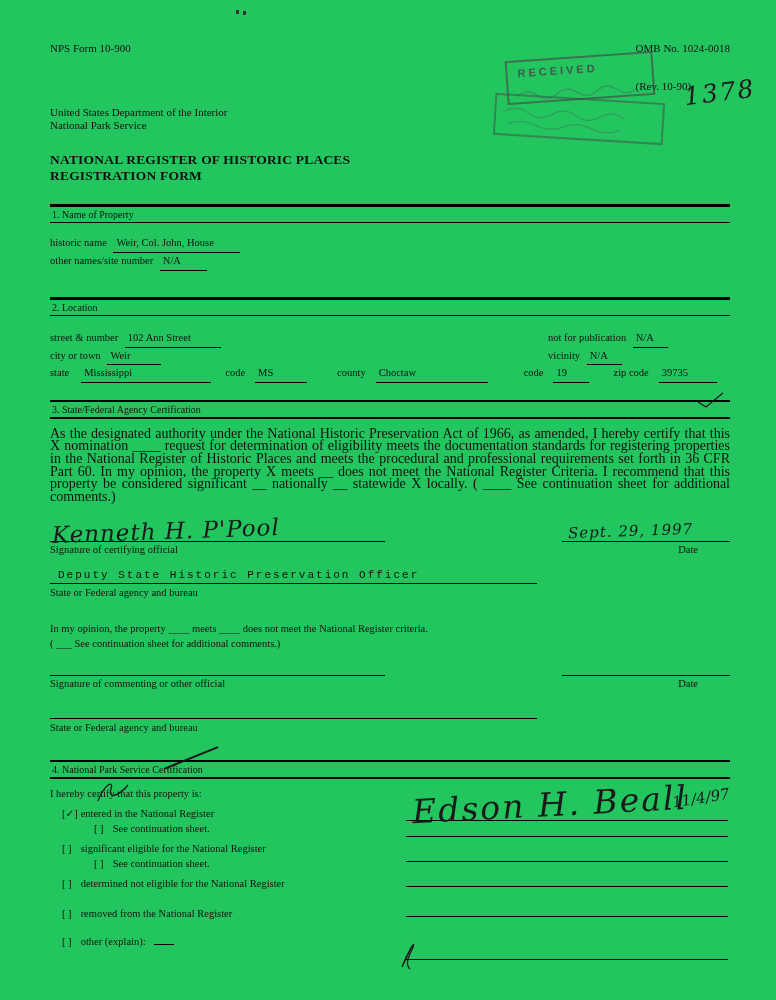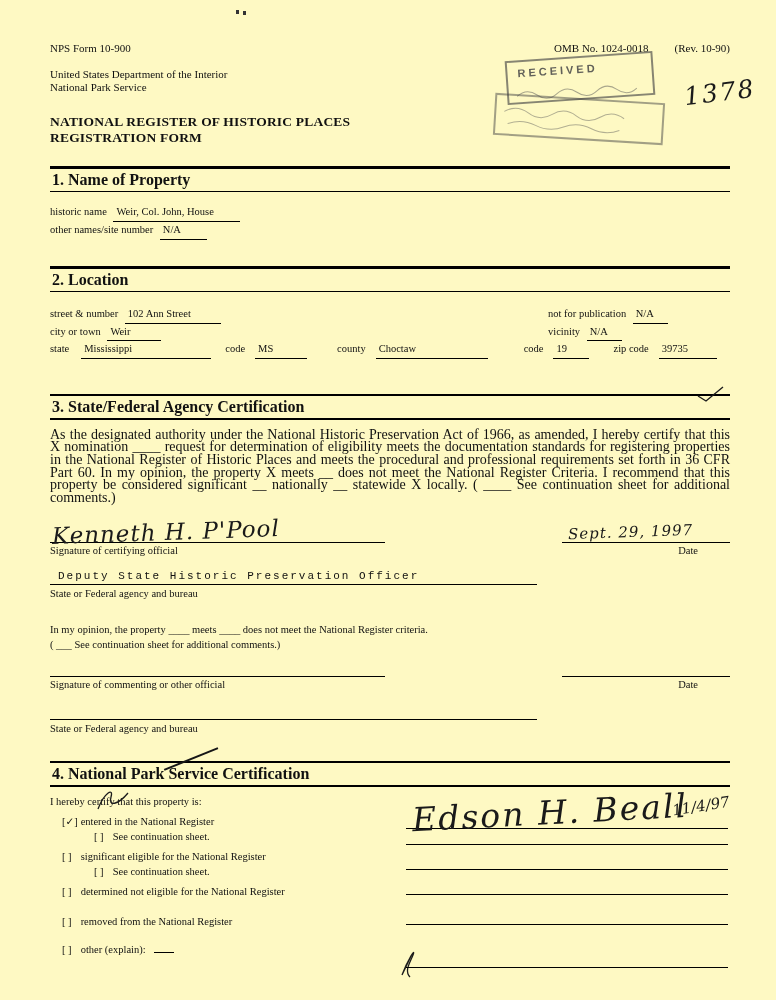--- a/index.html
+++ b/index.html
@@ -1,35 +1,35 @@
 <!DOCTYPE html>
 <html><head>
 <meta charset="utf-8">
 <style>
   * { margin:0; padding:0; box-sizing:border-box; }
   html,body { background:#888; }
   .page {
     position:relative; width:776px; height:1000px; margin:0 auto;
-    background:#fef9c3; color:#111;
+    background:#22c55e; color:#111;
     font-family:"Liberation Serif", serif; font-size:10.5px; overflow:hidden;
   }
   .inner { padding:42px 46px 0 50px; }
 
   
   .hdr-row { display:flex; justify-content:space-between; font-size:11px; }
-  .hdr-right { display:inline-flex; gap:26px; }
+  .hdr-right { display:inline-flex; gap:26px;flex-direction:column; }
   .dept { margin-top:14px; font-weight:normal; font-size:11px; line-height:13px; }
   .title { margin-top:20px; font-weight:bold; font-size:13.5px; line-height:16px; letter-spacing:.2px; }
 
   
   .bar { position:relative; }
   .rule-top { height:2.5px; background:#000; }
   .rule-bot { height:1.5px; background:#000; }
-  .bar-h { font-weight:bold; font-size:16px; padding:2px 0 2px 2px; }
-  .mt20{margin-top:20px}.mt22{margin-top:35px}.mt26{margin-top:26px}
+  .bar-h { font-weight:normal; font-size:10px; padding:2px 0 2px 2px; }
+  .mt20{margin-top:20px}.mt22{margin-top:17px}.mt26{margin-top:26px}
 
   
   .fields { margin-top:12px; line-height:16px; }
   .frow { white-space:nowrap; }
   .lbl { padding-right:4px; }
   .fill { display:inline-block; border-bottom:1px solid #000; padding:0 3px 1px; }
   .pr26{padding-right:26px}.pr30{padding-right:30px}.pr14{padding-right:14px}
   .loc-rows { margin-top:14px; line-height:15.5px; }
   .loc-row { display:flex; }
   .left-group { flex:1; }

